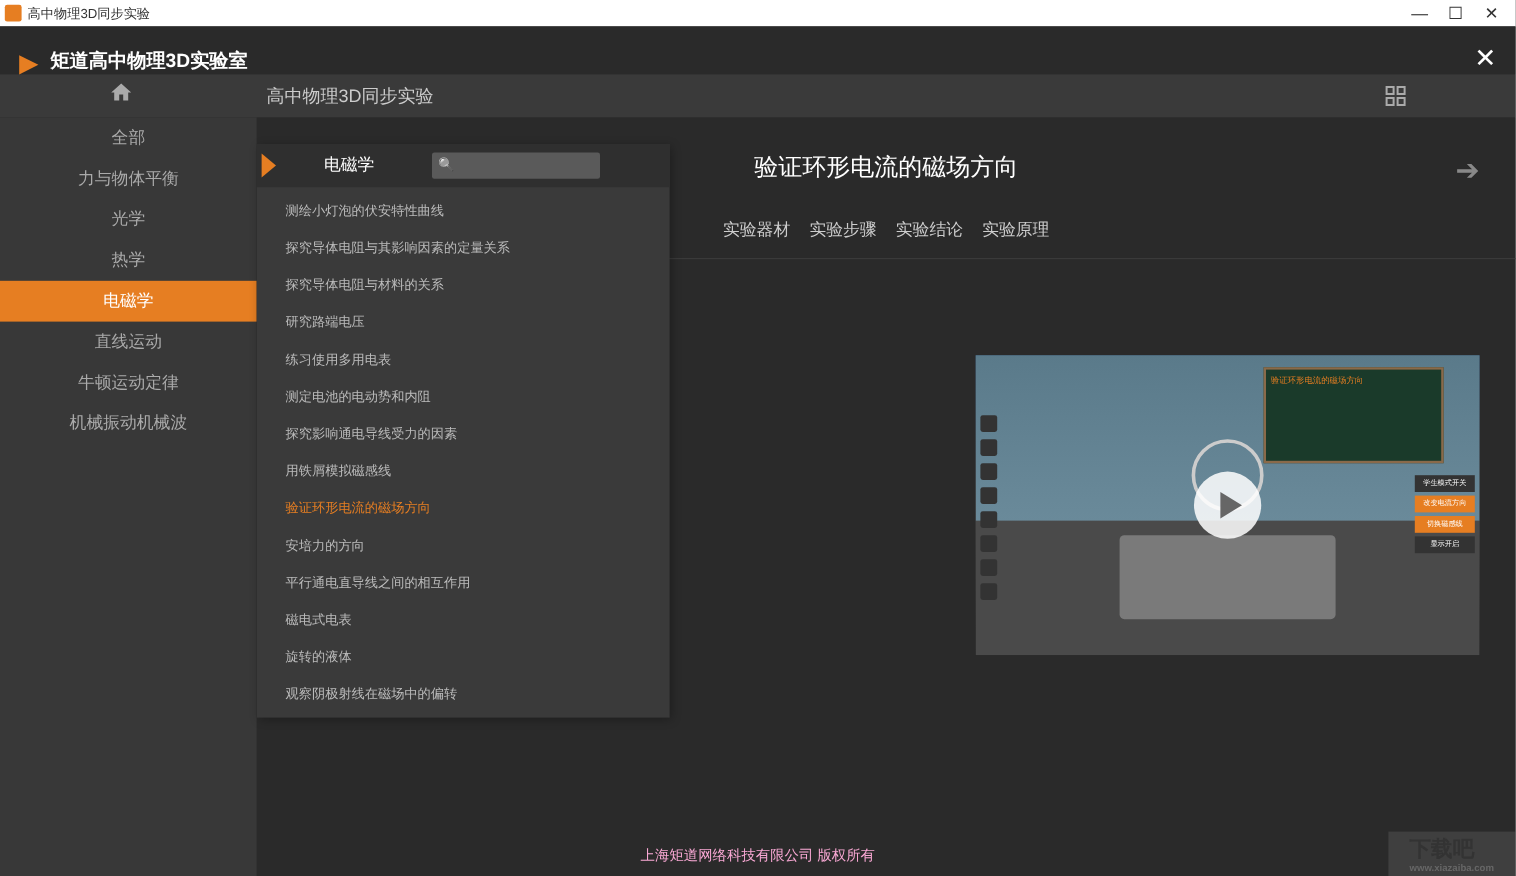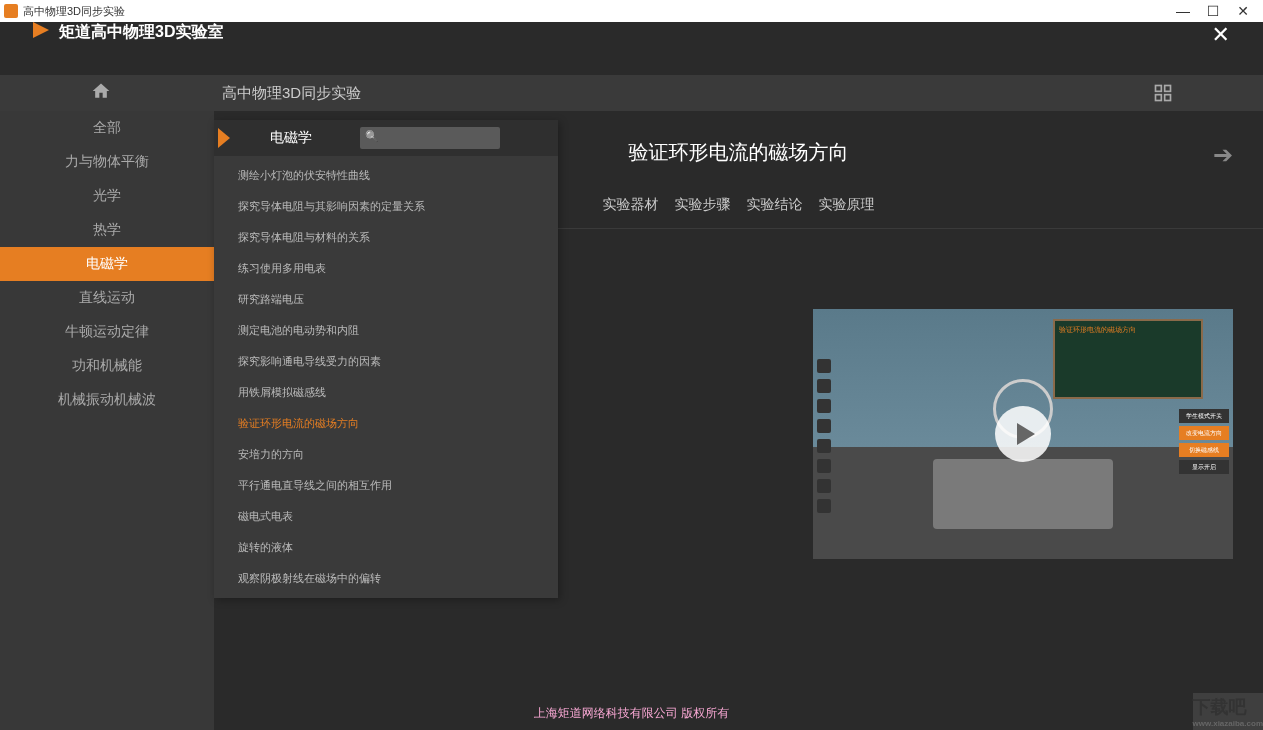--- a/index.html
+++ b/index.html
@@ -2,21 +2,21 @@
 <html><head>
 <meta charset="utf-8">
 <style>
 *{margin:0;padding:0;box-sizing:border-box;font-family:"Microsoft YaHei",Arial,sans-serif}
 body{background:#fff;width:1263px;height:730px;overflow:hidden}
 .titlebar{height:22px;background:#fff;display:flex;align-items:center;padding:0 4px;font-size:11px;color:#333}
 .titlebar-icon{width:14px;height:14px;background:#e67e22;border-radius:2px;margin-right:5px}
 .win-controls{margin-left:auto;display:flex;gap:18px;padding-right:10px}
 .win-btn{width:12px;height:12px;display:flex;align-items:center;justify-content:center;font-size:14px;color:#333;cursor:pointer}
 .app{background:#2a2a2a;height:708px;position:relative}
-.app-header{height:53px;display:flex;align-items:flex-start;padding:0 33px;background:#2a2a2a}
+.app-header{height:40px;display:flex;align-items:flex-end;padding:0 16px;background:#2a2a2a}
 .logo-icon{width:0;height:0;border-left:16px solid #e67e22;border-top:8px solid transparent;border-bottom:8px solid transparent;margin-right:10px}
 .app-title{color:#fff;font-size:16px;font-weight:bold}
 .close-x{margin-left:auto;color:#fff;font-size:22px;cursor:pointer}
 .navbar{height:36px;background:#3a3a3a;display:flex;align-items:center;padding:0 90px}
 .home-icon{color:#aaa;font-size:20px;margin-right:110px}
 .nav-title{color:#ccc;font-size:15px}
 .grid-icon{margin-left:auto;color:#aaa;width:20px;height:20px}
 .body{display:flex;height:632px}
 .sidebar{width:214px;background:#383838}
 .side-item{height:34px;display:flex;align-items:center;justify-content:center;color:#aaa;font-size:14px;cursor:pointer}
@@ -49,21 +49,21 @@
 .floor{position:absolute;bottom:0;left:0;right:0;height:45%;background:#4a4a4a}
 .blackboard{position:absolute;right:30px;top:10px;width:150px;height:80px;background:#1a3a2a;border:2px solid #8a6a4a;font-size:7px;color:#e67e22;padding:4px}
 .table3d{position:absolute;bottom:30px;left:50%;transform:translateX(-50%);width:180px;height:70px;background:#7a7a7a;border-radius:4px}
 .coil{position:absolute;left:50%;top:40%;transform:translate(-50%,-50%);width:60px;height:60px;border:3px solid #ccc;border-radius:50%}
 .toolbar-left{position:absolute;left:4px;top:50px;width:16px;display:flex;flex-direction:column;gap:6px}
 .tool-i{width:14px;height:14px;background:#333;border-radius:2px}
 .panel-r{position:absolute;right:4px;top:100px;width:50px;display:flex;flex-direction:column;gap:3px}
 .panel-btn{height:14px;background:#e67e22;font-size:6px;color:#fff;text-align:center;line-height:14px}
 .panel-btn.dark{background:#333}
 .footer{position:absolute;bottom:8px;left:0;right:0;text-align:center;color:#f9a8d4;font-size:12px}
-.watermark{position:absolute;right:0;bottom:0;color:#333;font-size:18px;font-weight:bold;background:rgba(255,255,255,0.1);padding:2px 0}
+.watermark{position:absolute;right:0;bottom:0;color:#333;font-size:18px;font-weight:bold;background:rgba(255,255,255,0.1);padding:2px 18px}
 .wm-sub{font-size:8px;color:#666}
 </style>
 </head>
 <body>
 
 <div class="titlebar">
   <div class="titlebar-icon"></div>
   <span>高中物理3D同步实验</span>
   <div class="win-controls">
     <span class="win-btn">—</span>
@@ -98,21 +98,20 @@
 
   <div class="body">
     <div class="sidebar" id="sidebar">
         <div class="side-item">全部</div>
         <div class="side-item">力与物体平衡</div>
         <div class="side-item">光学</div>
         <div class="side-item">热学</div>
         <div class="side-item active">电磁学</div>
         <div class="side-item">直线运动</div>
         <div class="side-item">牛顿运动定律</div>
-        <div class="side-item">功和机械能</div>
         <div class="side-item">机械振动机械波</div>
       </div>
 
     <div class="main">
       <div class="content-title">
         <span>验证环形电流的磁场方向</span>
         <span class="next-arrow">➔</span>
       </div>
       <div class="tabs" id="tabs">
           <div class="tab">实验器材</div>
@@ -166,22 +165,22 @@
       <div class="search-wrap">
         <span class="search-label">
           <input class="search-box" placeholder="" style="">
         </span>
       </div>
     </div>
     <div class="sub-list" id="sublist">
         <div class="sub-item">测绘小灯泡的伏安特性曲线</div>
         <div class="sub-item">探究导体电阻与其影响因素的定量关系</div>
         <div class="sub-item">探究导体电阻与材料的关系</div>
+        <div class="sub-item">研究路端电压</div>
         <div class="sub-item">练习使用多用电表</div>
-        <div class="sub-item">研究路端电压</div>
         <div class="sub-item">测定电池的电动势和内阻</div>
         <div class="sub-item">探究影响通电导线受力的因素</div>
         <div class="sub-item">用铁屑模拟磁感线</div>
         <div class="sub-item sel">验证环形电流的磁场方向</div>
         <div class="sub-item">安培力的方向</div>
         <div class="sub-item">平行通电直导线之间的相互作用</div>
         <div class="sub-item">磁电式电表</div>
         <div class="sub-item">旋转的液体</div>
         <div class="sub-item">观察阴极射线在磁场中的偏转</div>
       </div>

